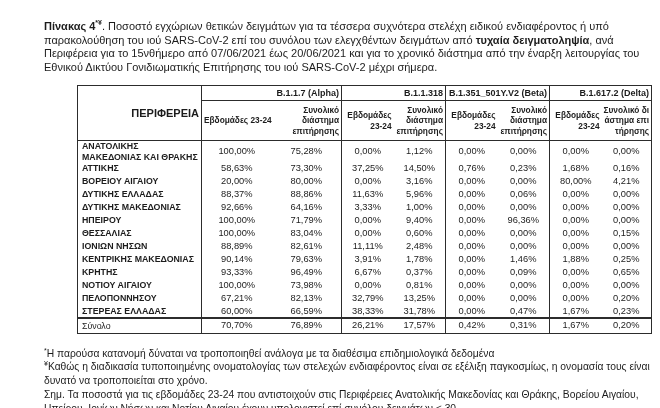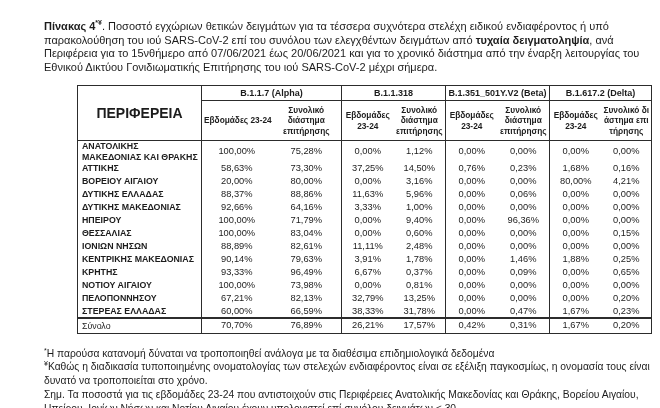--- a/index.html
+++ b/index.html
@@ -28,27 +28,27 @@
     border-collapse: collapse;
     table-layout: fixed;
     width: 574px;
     margin-left: 33px;
     border: 1.5px solid #2c2c2c;
   }
   .vtab th, .vtab td { overflow: hidden; }
 
   .vtab thead th {
     font-weight: bold;
-    text-align: center;
+    text-align: right;
     vertical-align: middle;
     padding: 1px 2px;
   }
   th.region-h {
     text-align: left;
-    font-size: 14px;
+    font-size: 11px;
     padding-left: 4px;
     border-right: 1px solid #2c2c2c;
     border-bottom: 1.5px solid #2c2c2c;
     vertical-align: middle;
   }
   th.variant-h {
     font-size: 9px;
     height: 15px;
     border-bottom: 1px solid #2c2c2c;
   }

